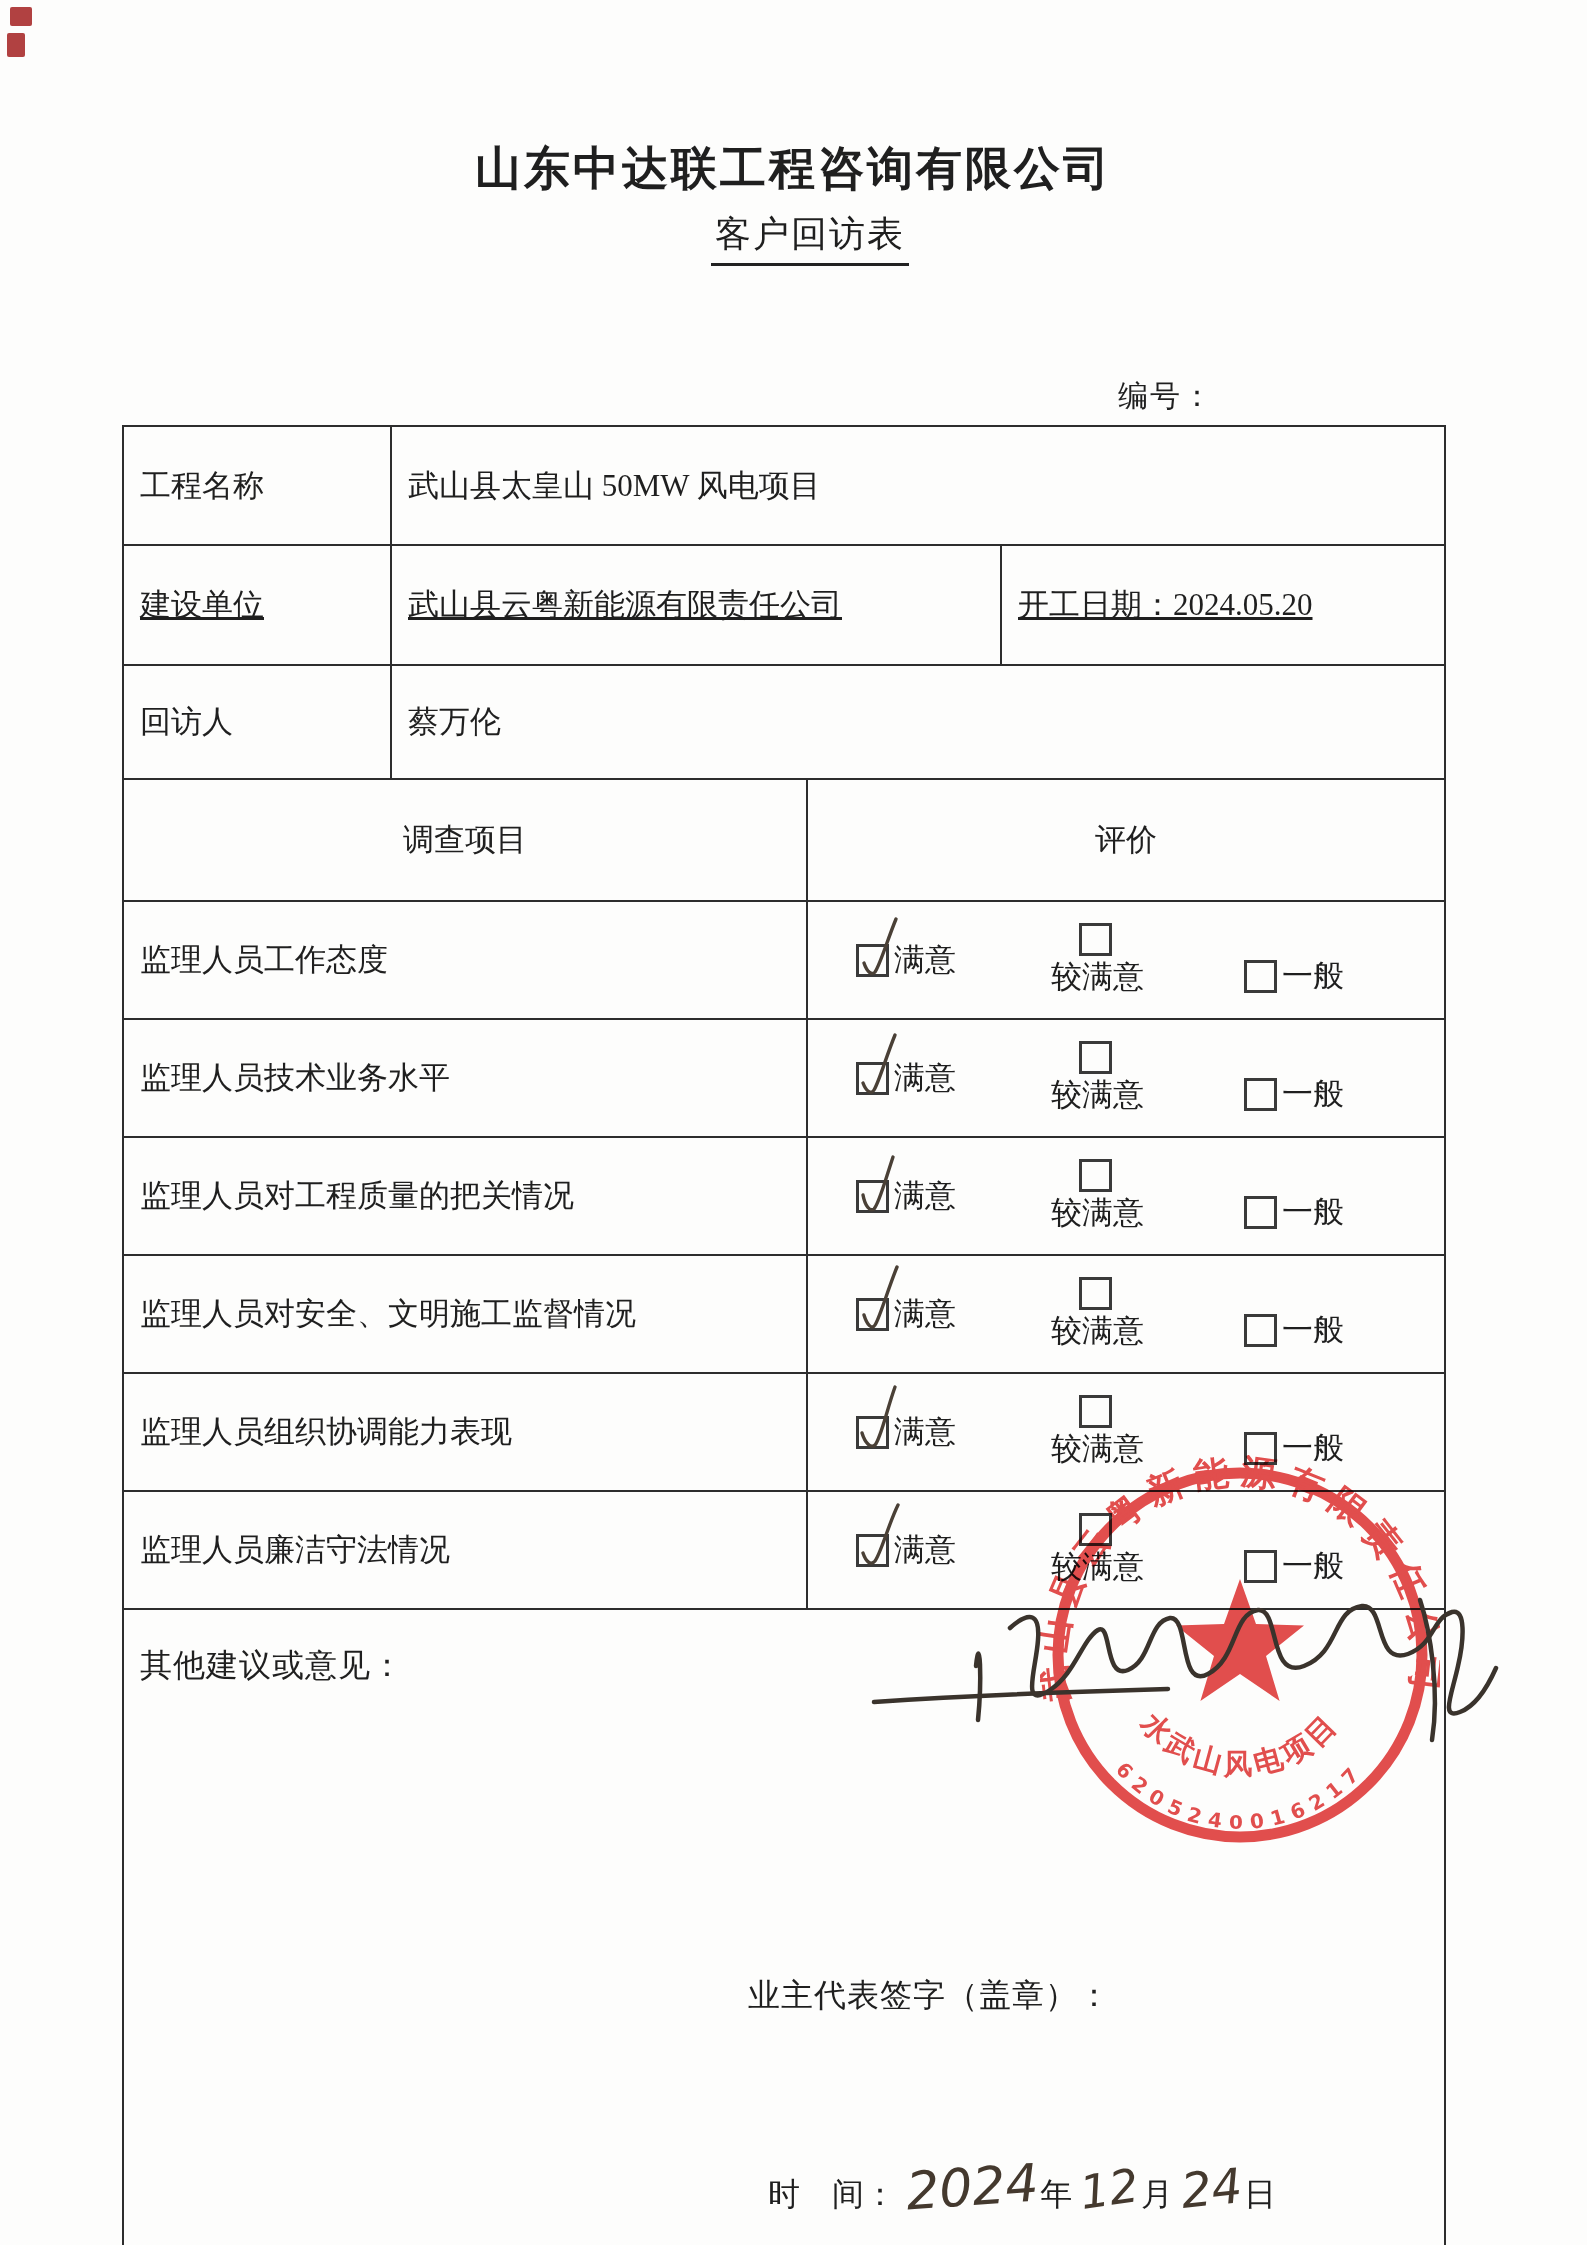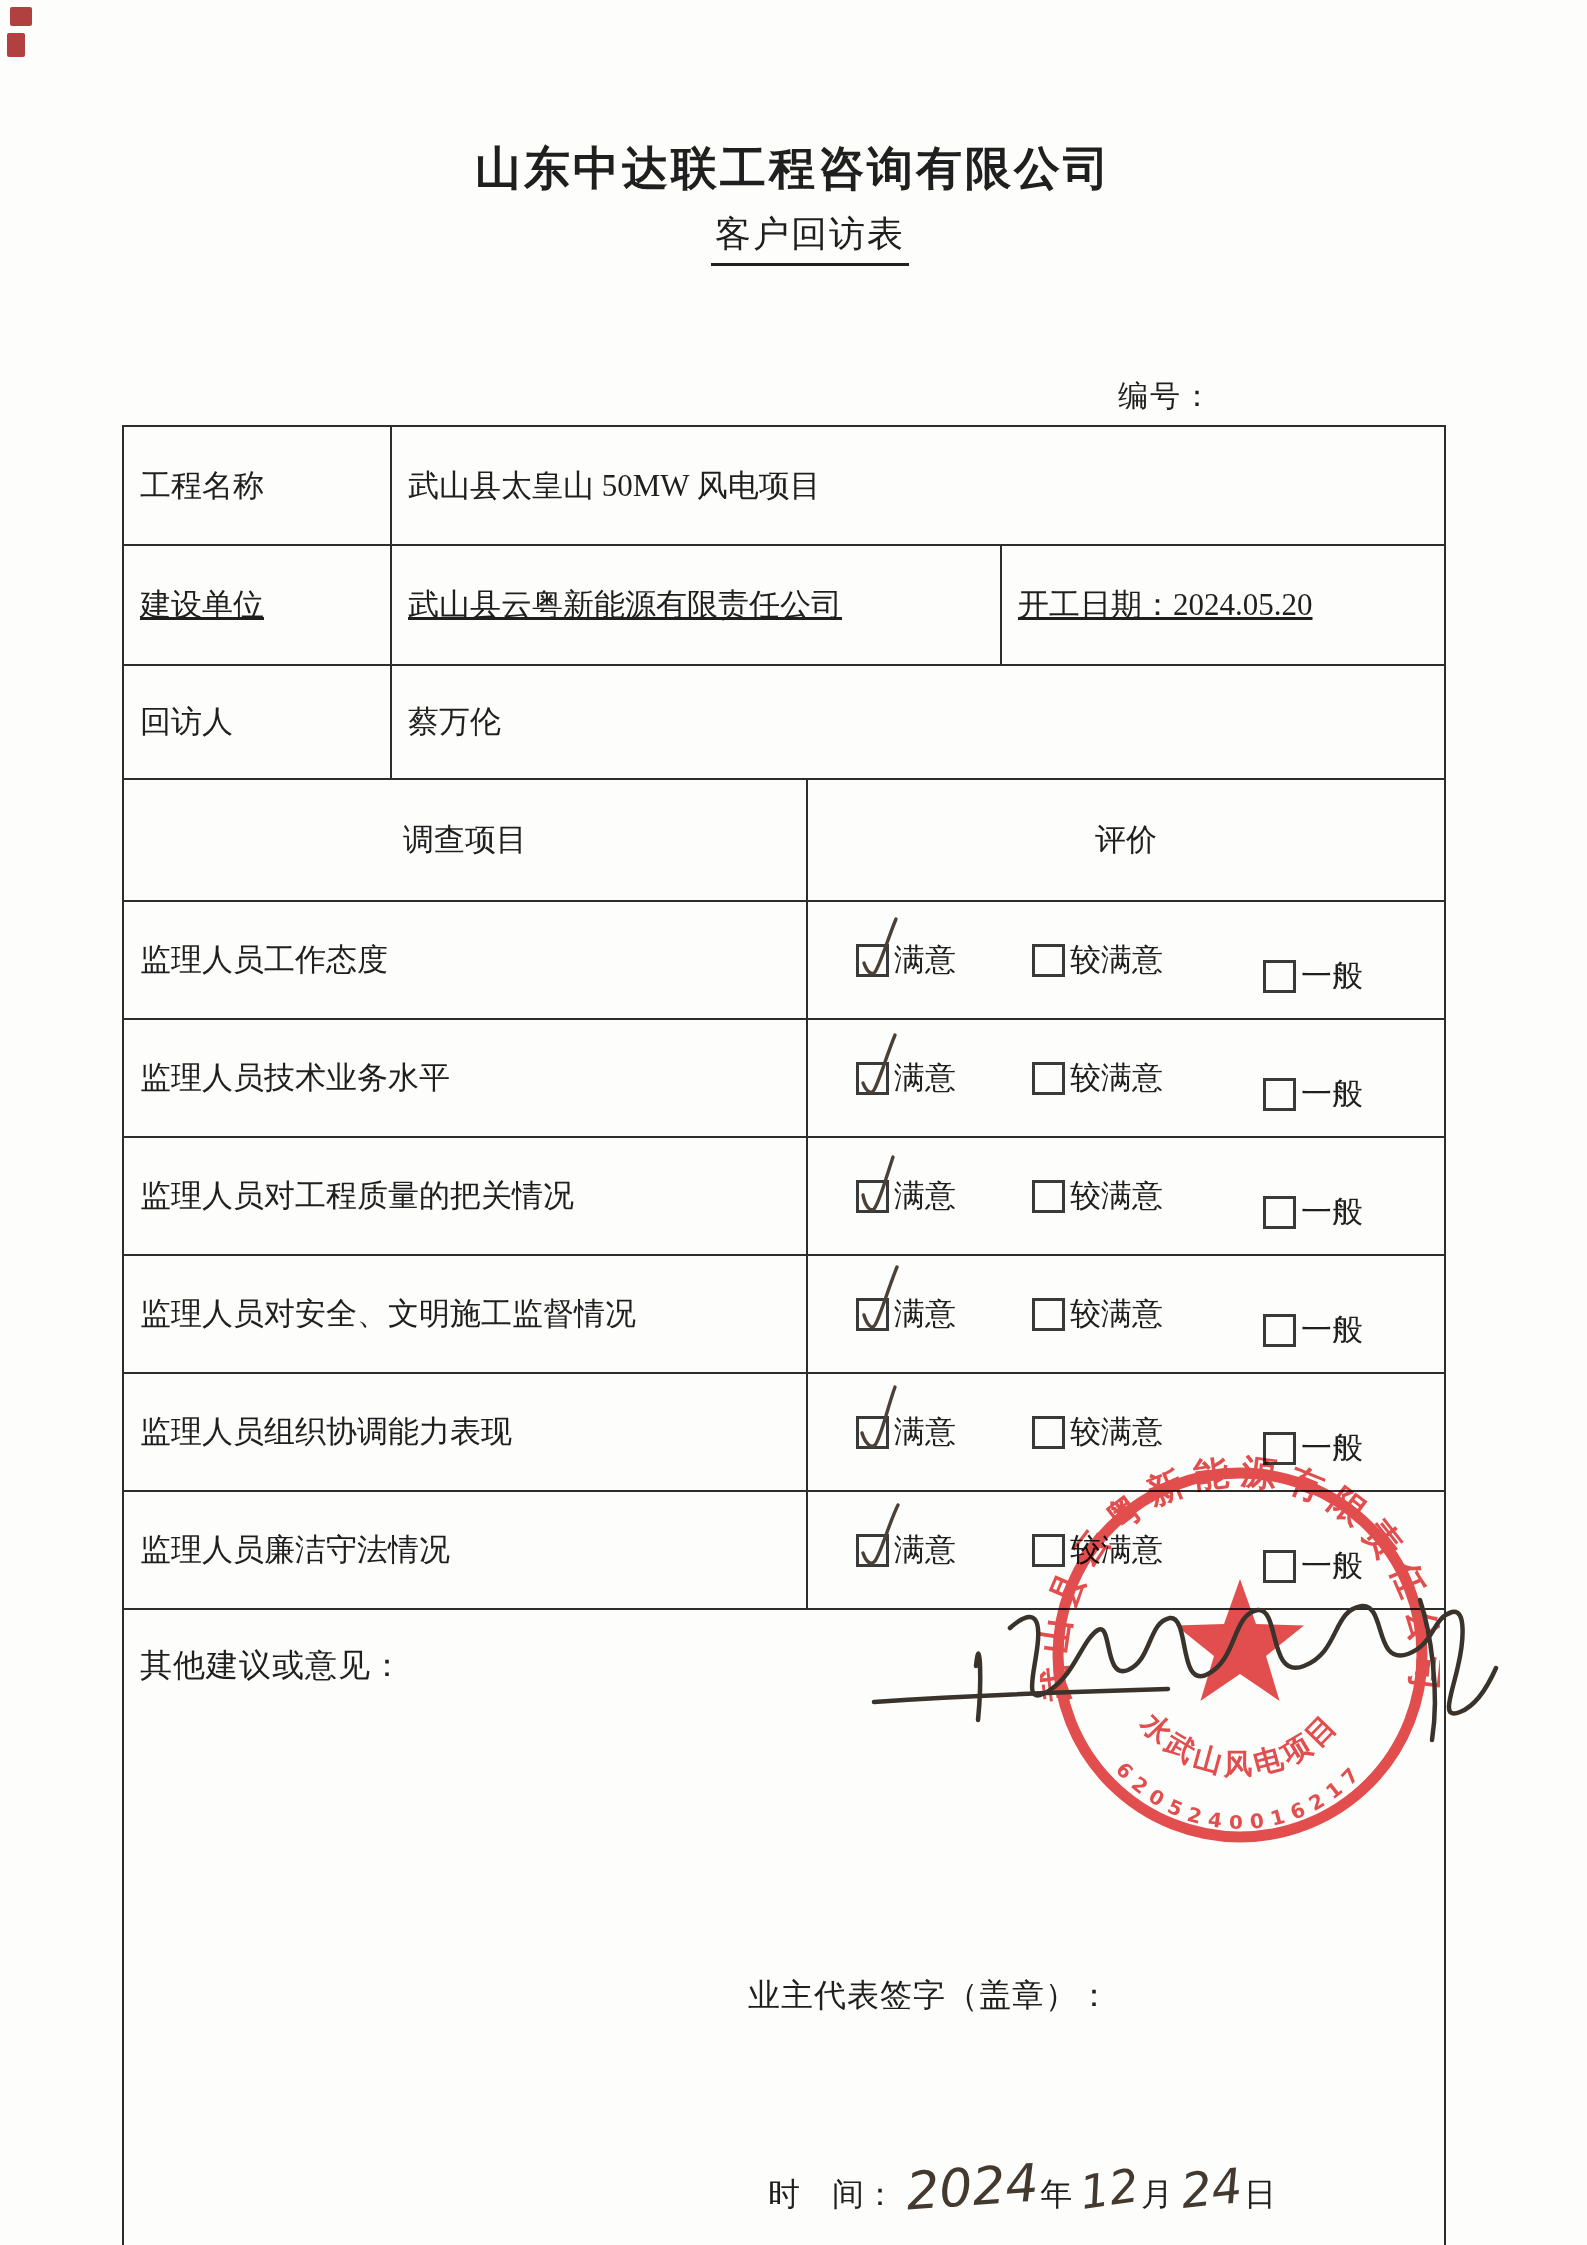--- a/index.html
+++ b/index.html
@@ -42,21 +42,21 @@
   .r1 td{height:85px;} .r2 td{height:86px;text-decoration:underline;} .r3 td{height:80px;}
   .rhead td{height:88px;text-align:center;}
   .rsurvey td{height:84px;}
   .rfinal td{height:663px;vertical-align:top;}
 
   .pl22{padding-left:22px;} .pl16{padding-left:16px;} .pl14{padding-left:14px;}
   .pl48{padding-left:48px;} .pl12{padding-left:12px;}
 
   .rating-cell{display:flex;align-items:center;height:84px;}
   .cb-group{display:flex;align-items:center;}
-  .cb-group.g1{margin-left:32px;text-align:right;} .cb-group.g2{margin-left:76px;} .cb-group.g3{margin-left:100px;margin-top:32px;}
+  .cb-group.g1{margin-left:32px;text-align:right;} .cb-group.g2{margin-left:95px;flex-direction:column;} .cb-group.g3{margin-left:100px;margin-top:32px;}
   .cb{
     position:relative;display:inline-block;
     width:27px;height:27px;border:3px solid #3a3a3a;
     margin-right:5px;flex:none;background:transparent;
   }
   .cb .tick{position:absolute;left:-2px;top:-26px;overflow:visible;}
   .opt-label{white-space:nowrap;}
 
   .final-cell{position:relative;height:663px;}
   .suggest-label{position:absolute;left:0;top:18px;font-size:32px;letter-spacing:1px;}

